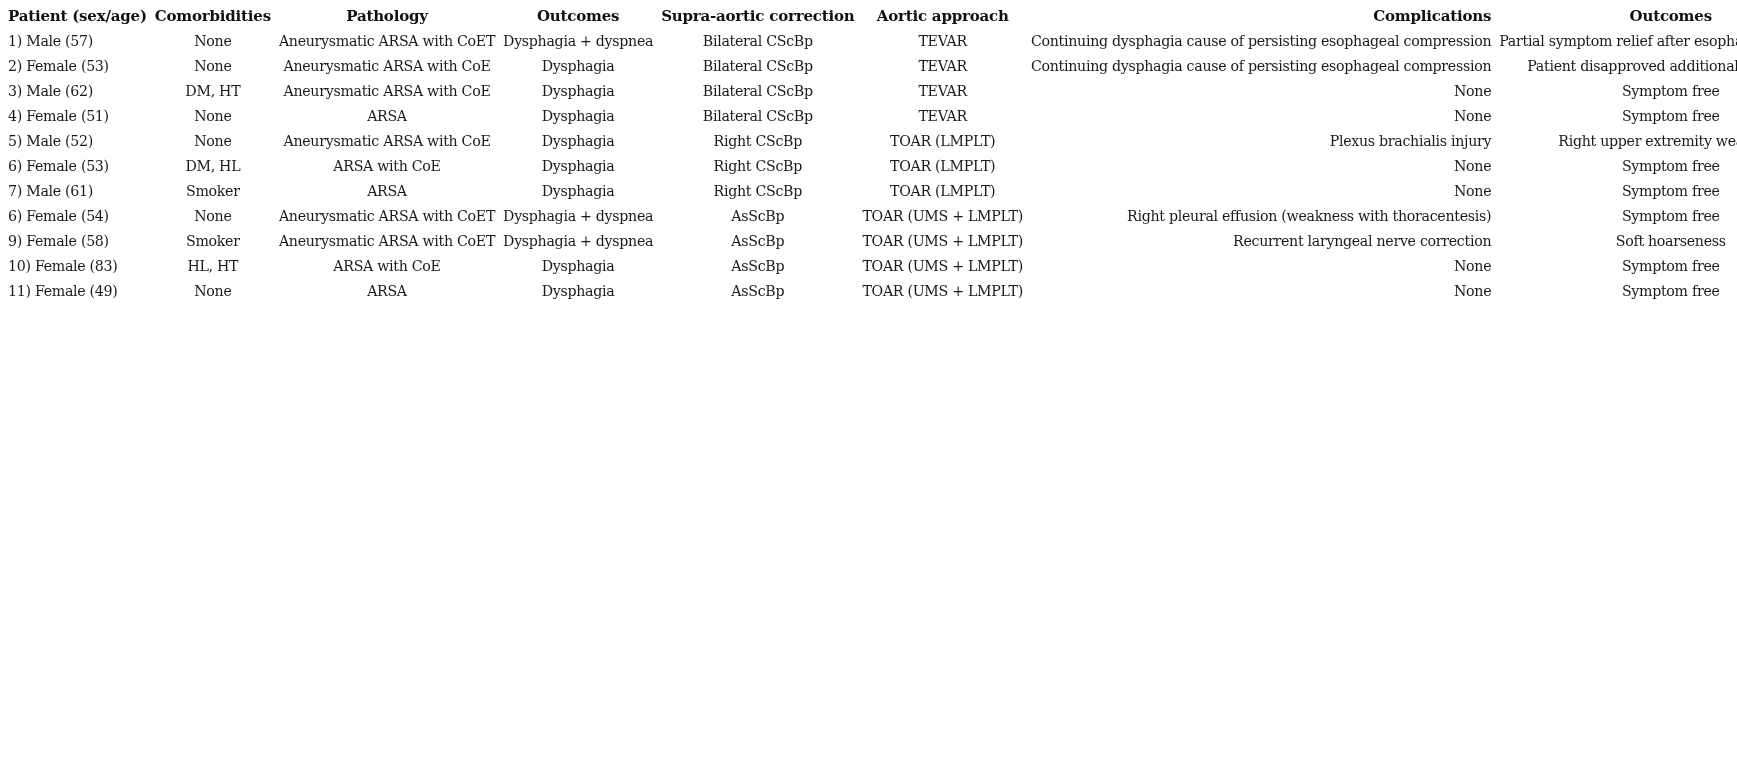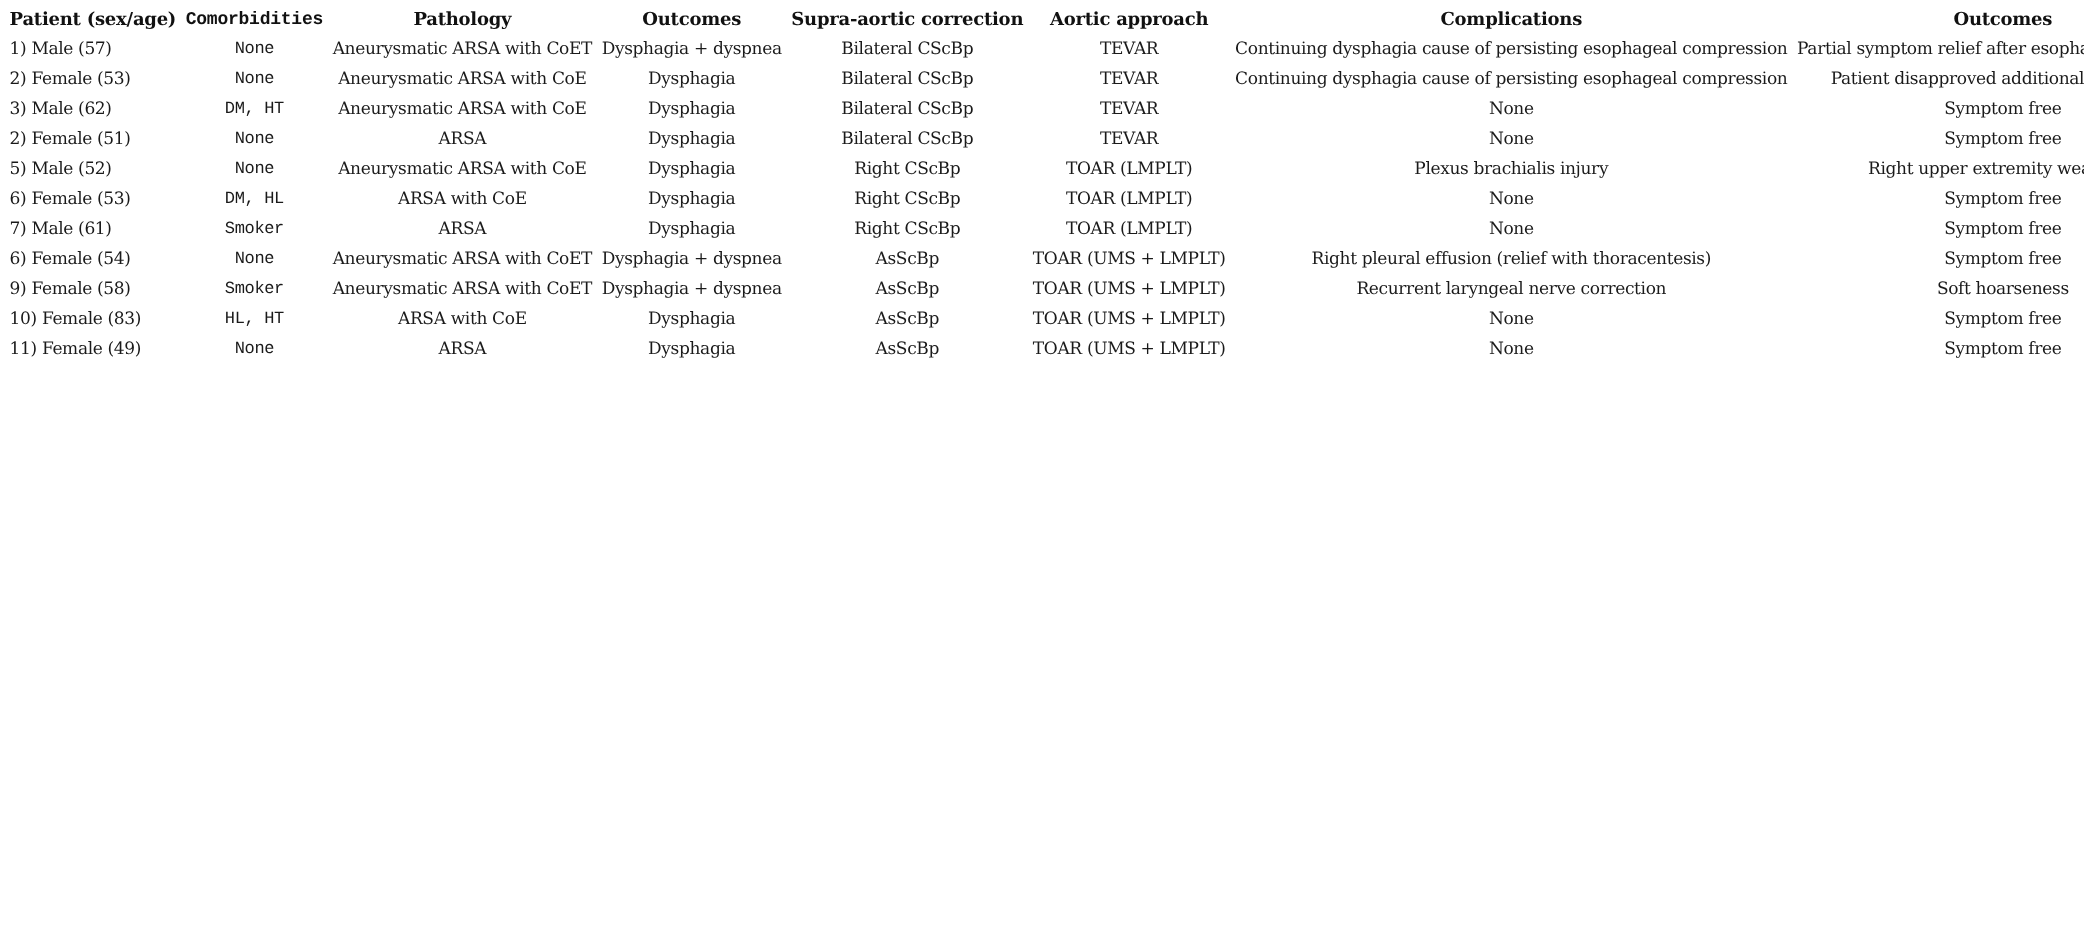--- a/index.html
+++ b/index.html
@@ -3,22 +3,22 @@
 <meta charset="utf-8">
 <style>
   html, body { margin: 0; padding: 0; background: #ffffff; }
   body { width: 1737px; height: 784px; overflow: hidden; position: relative;
          font-family: "DejaVu Serif", "Liberation Serif", serif; color: #111; }
   table { border-collapse: collapse; position: absolute; left: 4px; top: 4px; }
   th, td { white-space: nowrap; padding: 0 4px; height: 25px; line-height: 25px; text-align: center; }
   th { font-weight: bold; font-size: 15px; letter-spacing: -0.2px; }
   td { font-size: 14.2px; font-weight: normal; letter-spacing: -0.3px; color: #1a1a1a; }
   th:first-child, td:first-child { text-align: left; }
-  .c1 { width: 120px; } .c2 { width: 110px; font-family: Liberation Mono, monospace; } .c3 { width: 210px; margin-left: 44px; } .c4 { width: 150px; }
-  .c5 { width: 176px; } .c6 { width: 150px; margin-top: 36px; } .c7 { width: 448px; } .c8 { width: 340px; }
+  .c1 { width: 120px; } .c2 { width: 110px; } .c3 { width: 210px; margin-left: 44px; } .c4 { width: 150px; }
+  .c5 { width: 176px; } .c6 { width: 150px; margin-top: 36px; } .c7 { width: 448px; text-align: right; } .c8 { width: 340px; }
 </style>
 </head>
 <body>
 
 <table>
   <thead>
     <tr>
       <th class="c1">Patient (sex/age)</th>
       <th class="c2">Comorbidities</th>
       <th class="c3">Pathology</th>
@@ -54,21 +54,21 @@
         <td class="c1">3) Male (62)</td>
         <td class="c2">DM, HT</td>
         <td class="c3">Aneurysmatic ARSA with CoE</td>
         <td class="c4">Dysphagia</td>
         <td class="c5">Bilateral CScBp</td>
         <td class="c6">TEVAR</td>
         <td class="c7">None</td>
         <td class="c8">Symptom free</td>
       </tr>
       <tr>
-        <td class="c1">2) Female (51)</td>
+        <td class="c1">4) Female (51)</td>
         <td class="c2">None</td>
         <td class="c3">ARSA</td>
         <td class="c4">Dysphagia</td>
         <td class="c5">Bilateral CScBp</td>
         <td class="c6">TEVAR</td>
         <td class="c7">None</td>
         <td class="c8">Symptom free</td>
       </tr>
       <tr>
         <td class="c1">5) Male (52)</td>
@@ -100,21 +100,21 @@
         <td class="c7">None</td>
         <td class="c8">Symptom free</td>
       </tr>
       <tr>
         <td class="c1">6) Female (54)</td>
         <td class="c2">None</td>
         <td class="c3">Aneurysmatic ARSA with CoET</td>
         <td class="c4">Dysphagia + dyspnea</td>
         <td class="c5">AsScBp</td>
         <td class="c6">TOAR (UMS + LMPLT)</td>
-        <td class="c7">Right pleural effusion (relief with thoracentesis)</td>
+        <td class="c7">Right pleural effusion (weakness with thoracentesis)</td>
         <td class="c8">Symptom free</td>
       </tr>
       <tr>
         <td class="c1">9) Female (58)</td>
         <td class="c2">Smoker</td>
         <td class="c3">Aneurysmatic ARSA with CoET</td>
         <td class="c4">Dysphagia + dyspnea</td>
         <td class="c5">AsScBp</td>
         <td class="c6">TOAR (UMS + LMPLT)</td>
         <td class="c7">Recurrent laryngeal nerve correction</td>

